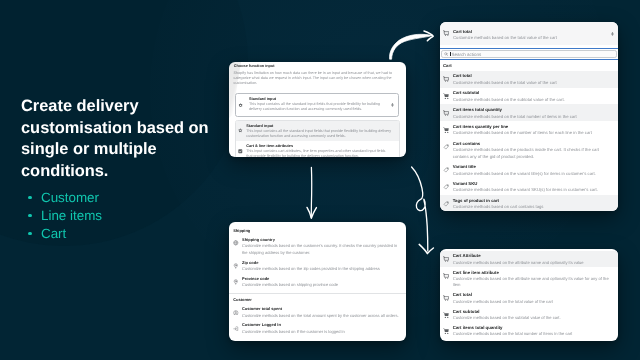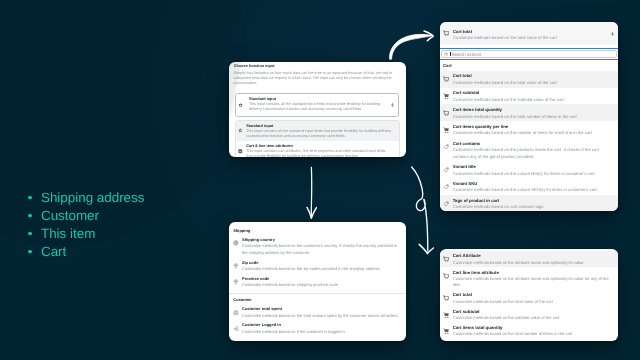--- a/index.html
+++ b/index.html
@@ -82,24 +82,26 @@
   .arrow{position:absolute;pointer-events:none;}
   svg{display:block;}
 </style>
 </head>
 <body>
 
 <div class="stage">
   <div class="bg-glow"></div>
   <div class="bg-glow2"></div>
 
+  <div class="hero">
+    <h1>Create delivery customisation based on single or multiple conditions.</h1>
+  </div>
   <ul class="bullets">
-      <li><span class="dot"></span><span>Shipping address</span></li>
       <li><span class="dot"></span><span>Customer</span></li>
-      <li><span class="dot"></span><span>This item</span></li>
+      <li><span class="dot"></span><span>Line items</span></li>
       <li><span class="dot"></span><span>Cart</span></li>
     </ul>
 
   <div class="card" id="card-fn">
     <div class="fn-shade"></div>
     <div class="hd">Choose function input</div>
     <div class="desc">Shopify has limitation on how much data can there be in an input and because of that, we had to categorize what data we request in which input. The input can only be chosen when creating the customisation.</div>
     <div class="selectbox">
       <span class="ico">
           <svg viewBox="0 0 20 20" fill="currentColor">

